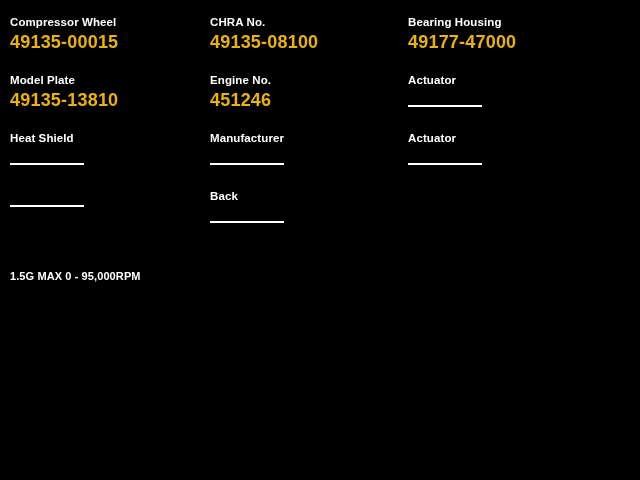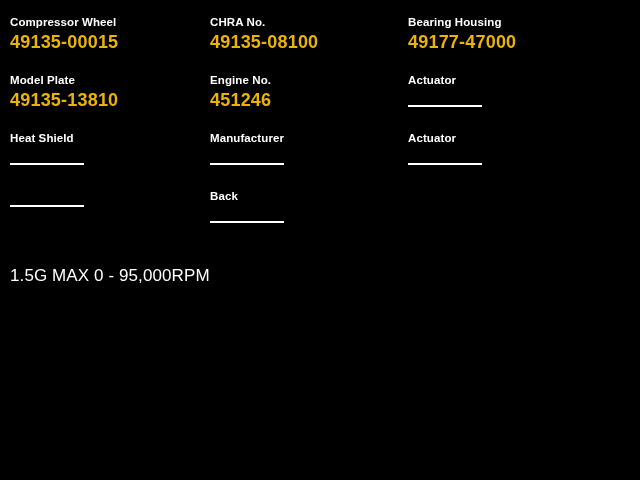--- a/index.html
+++ b/index.html
@@ -66,22 +66,22 @@
   }
   .calib-title {
     font-size: 20px;
     font-weight: bold;
     line-height: 26px;
     letter-spacing: 0.2px;
     color: #ffffff;
   }
   .calib-text {
     margin-top: 0;
-    font-size: 17px;
-    font-weight: normal;
+    font-size: 11px;
+    font-weight: bold;
     line-height: 16px;
     letter-spacing: 0.1px;
     color: #ffffff;
   }
 </style>
 </head>
 <body>
 
 <div class="sheet">
 

